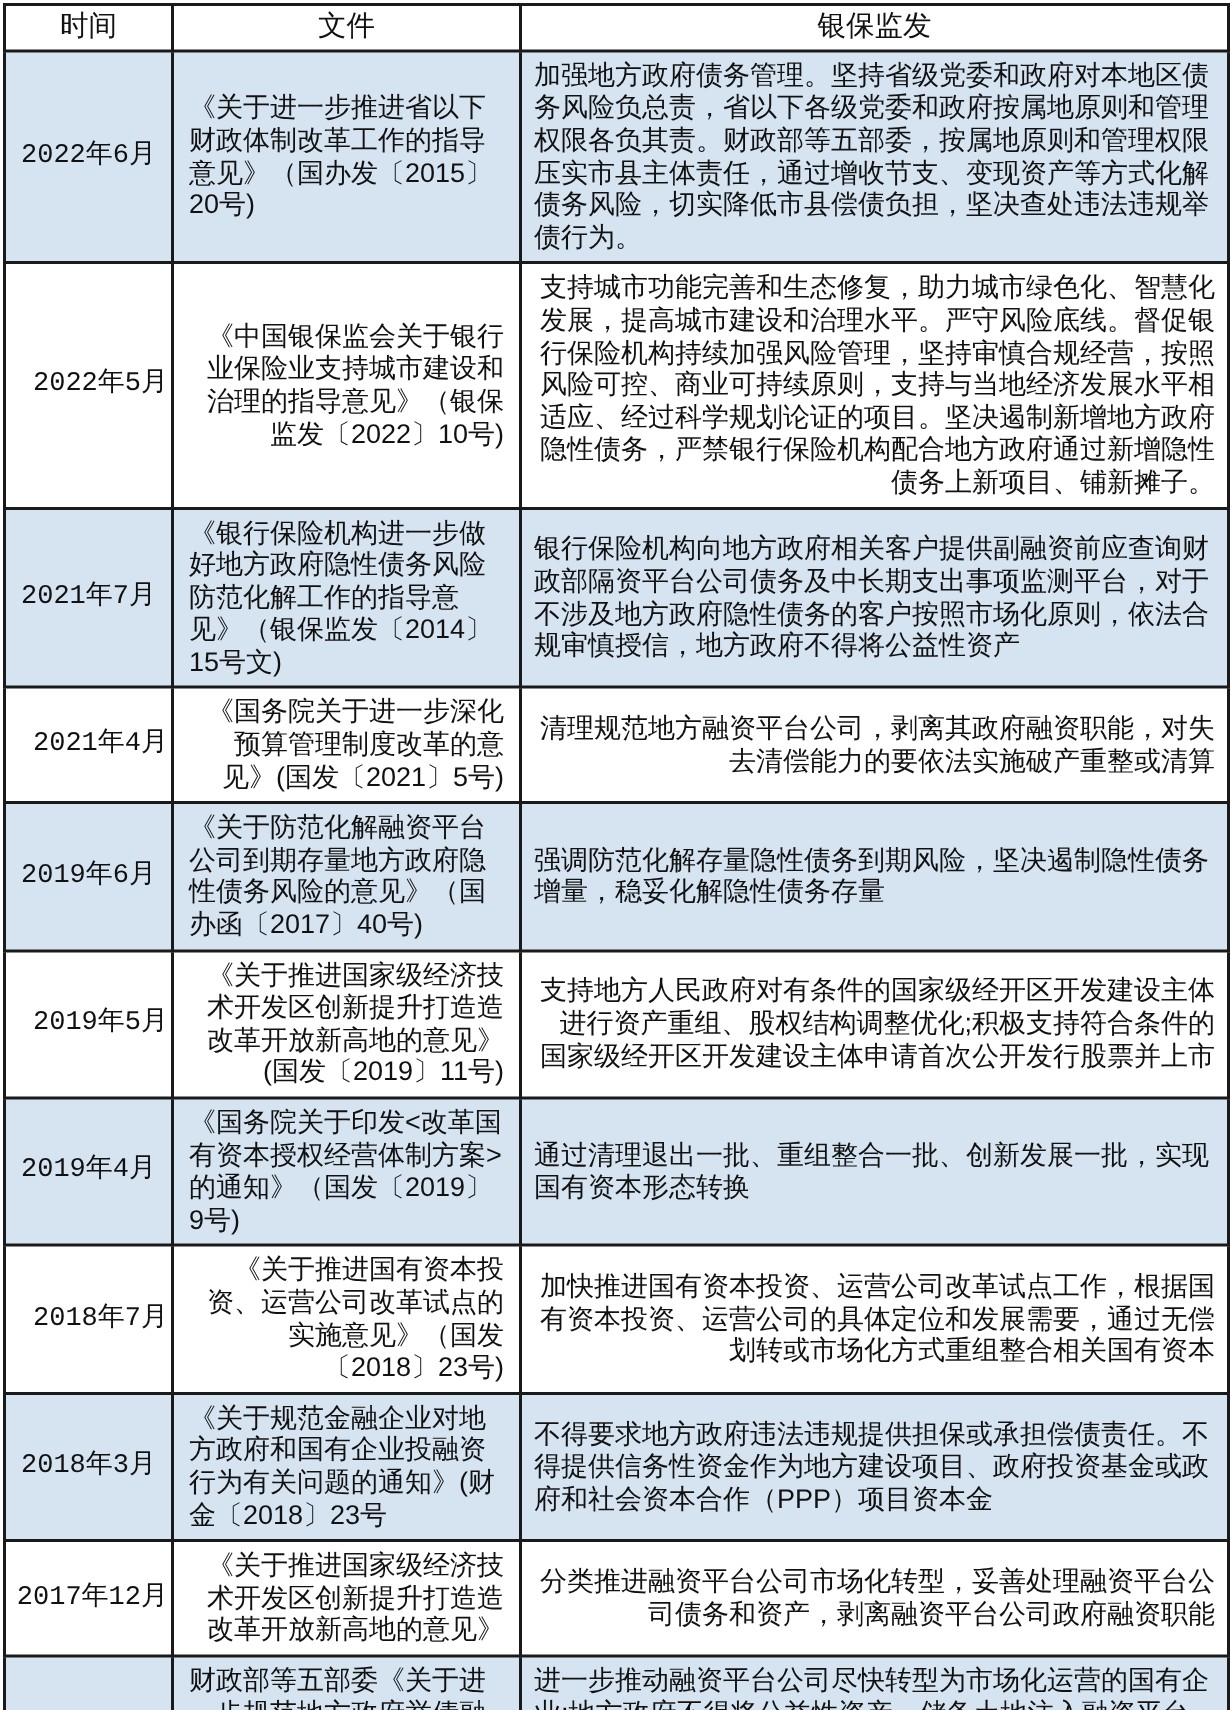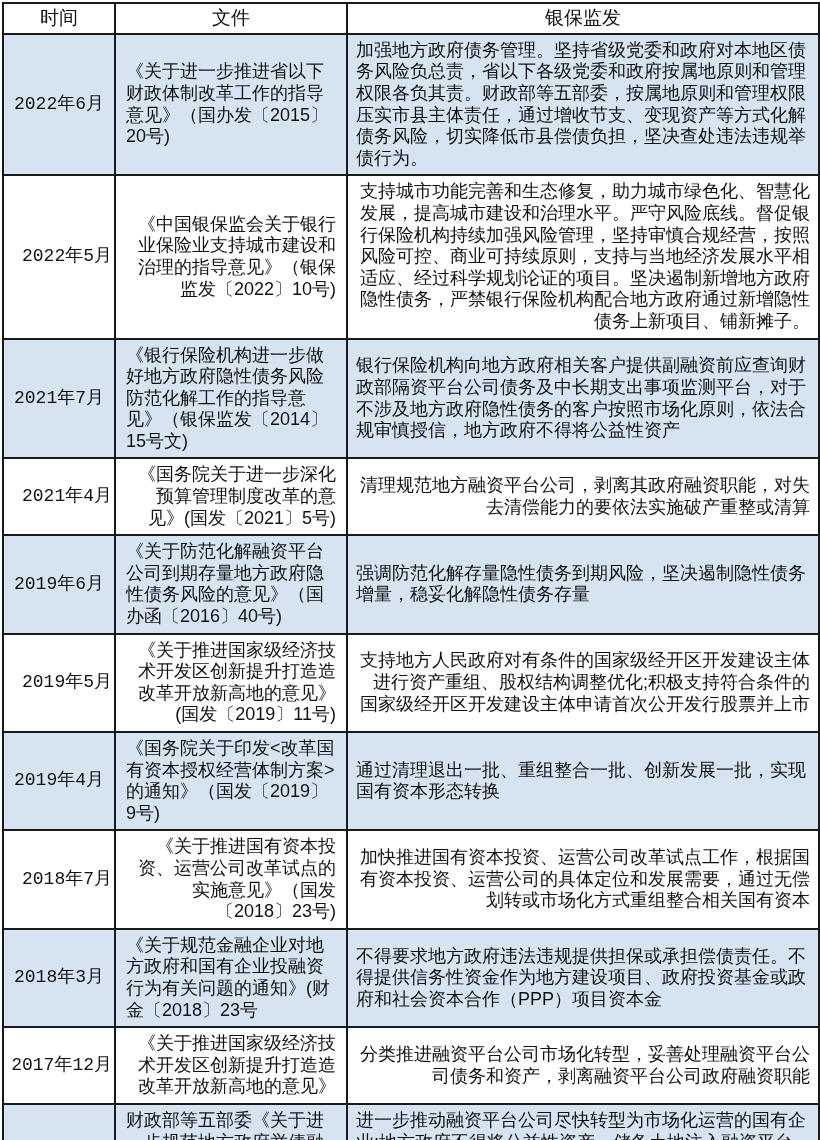--- a/index.html
+++ b/index.html
@@ -88,21 +88,21 @@
     <td class="cell-doc">《银行保险机构进一步做好地方政府隐性债务风险防范化解工作的指导意见》（银保监发〔2014〕15号文)</td>
     <td class="cell-content">银行保险机构向地方政府相关客户提供副融资前应查询财政部隔资平台公司债务及中长期支出事项监测平台，对于不涉及地方政府隐性债务的客户按照市场化原则，依法合规审慎授信，地方政府不得将公益性资产</td>
   </tr>
         <tr class="plain">
     <td class="cell-time">2021年4月</td>
     <td class="cell-doc">《国务院关于进一步深化预算管理制度改革的意见》(国发〔2021〕5号)</td>
     <td class="cell-content">清理规范地方融资平台公司，剥离其政府融资职能，对失去清偿能力的要依法实施破产重整或清算</td>
   </tr>
         <tr class="shaded">
     <td class="cell-time">2019年6月</td>
-    <td class="cell-doc">《关于防范化解融资平台公司到期存量地方政府隐性债务风险的意见》（国办函〔2016〕40号)</td>
+    <td class="cell-doc">《关于防范化解融资平台公司到期存量地方政府隐性债务风险的意见》（国办函〔2017〕40号)</td>
     <td class="cell-content">强调防范化解存量隐性债务到期风险，坚决遏制隐性债务增量，稳妥化解隐性债务存量</td>
   </tr>
         <tr class="plain">
     <td class="cell-time">2019年5月</td>
     <td class="cell-doc">《关于推进国家级经济技术开发区创新提升打造造改革开放新高地的意见》(国发〔2019〕11号)</td>
     <td class="cell-content">支持地方人民政府对有条件的国家级经开区开发建设主体进行资产重组、股权结构调整优化;积极支持符合条件的国家级经开区开发建设主体申请首次公开发行股票并上市</td>
   </tr>
         <tr class="shaded">
     <td class="cell-time">2019年4月</td>
     <td class="cell-doc">《国务院关于印发&lt;改革国有资本授权经营体制方案&gt;的通知》（国发〔2019〕9号)</td>

